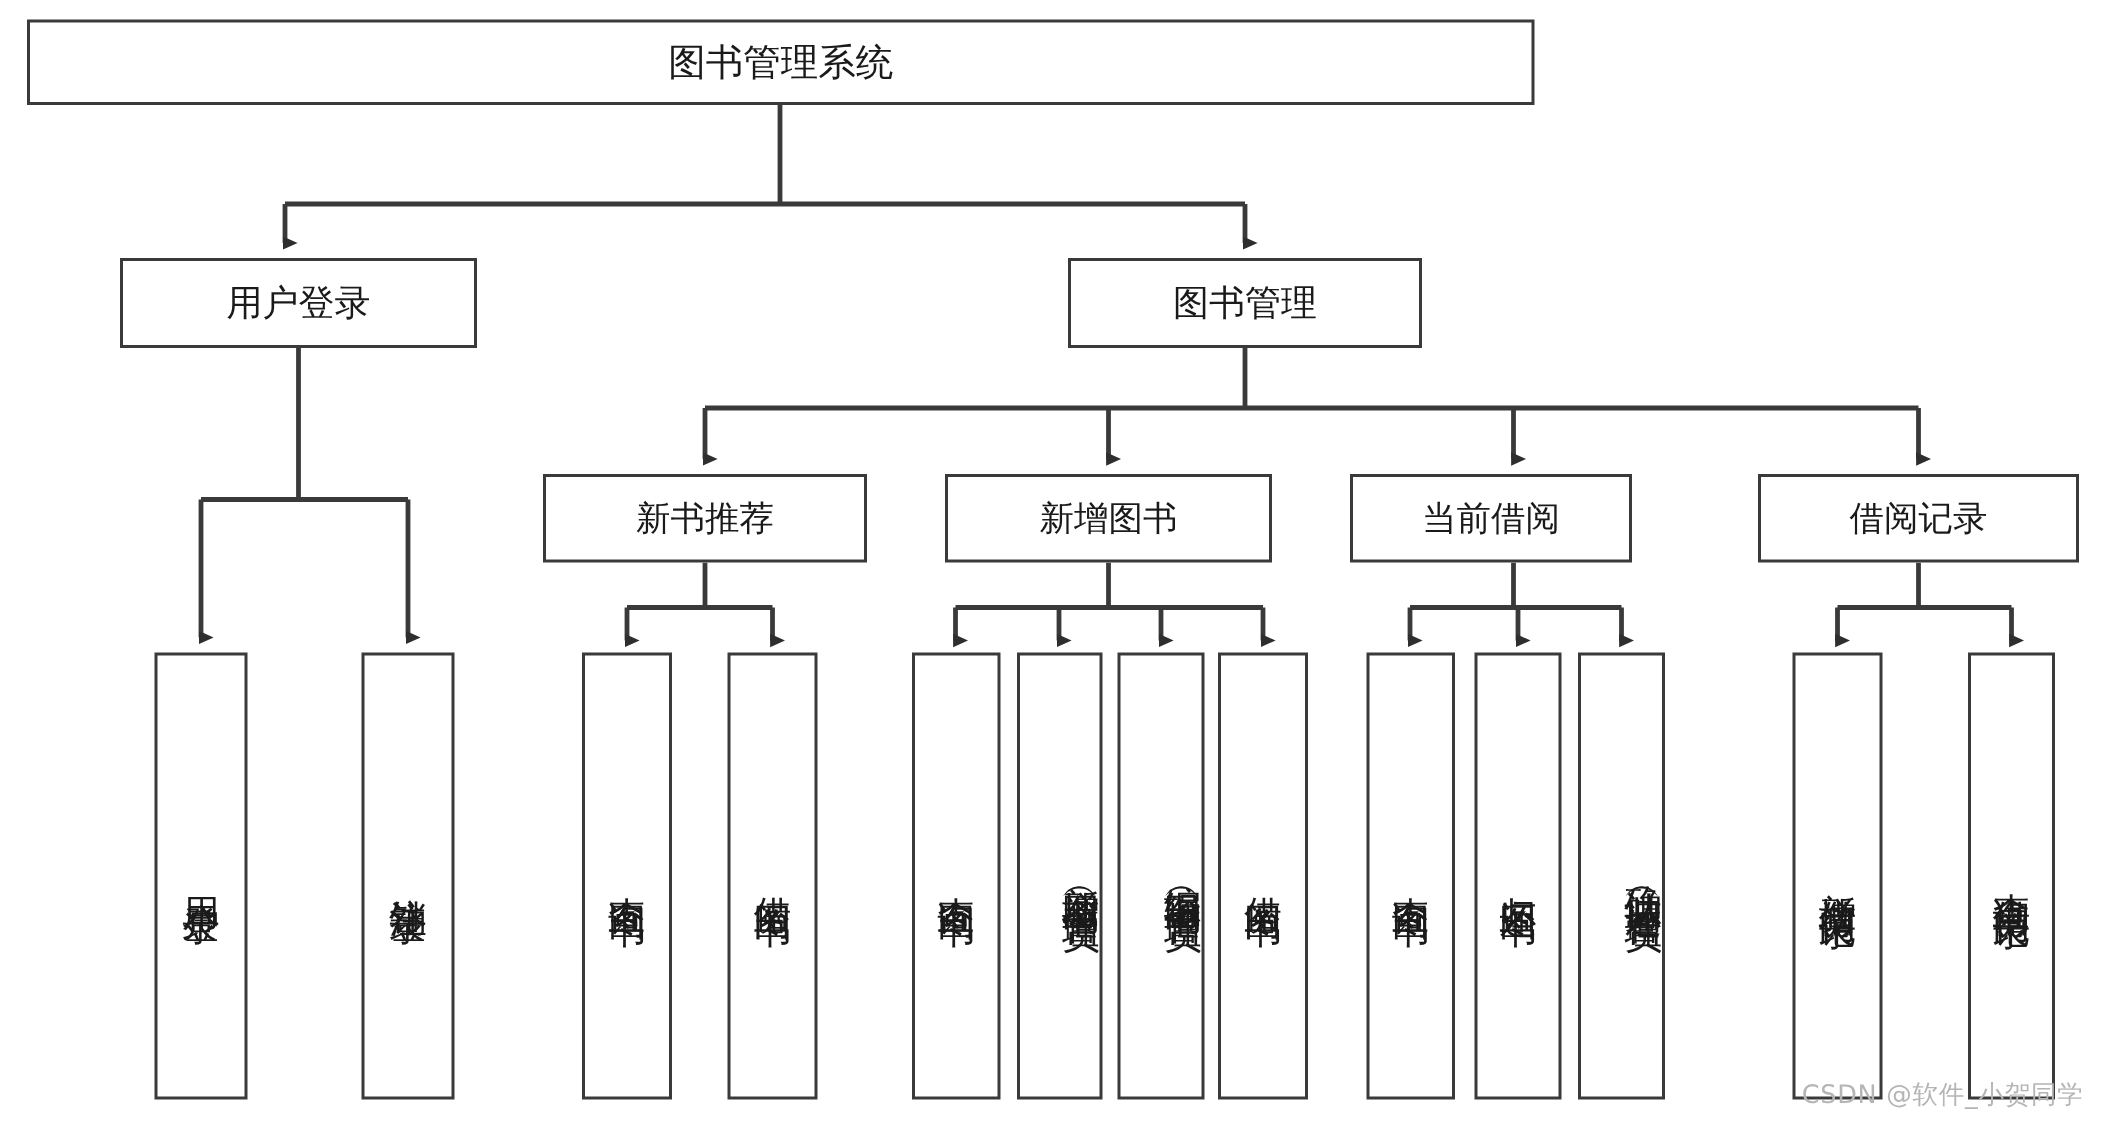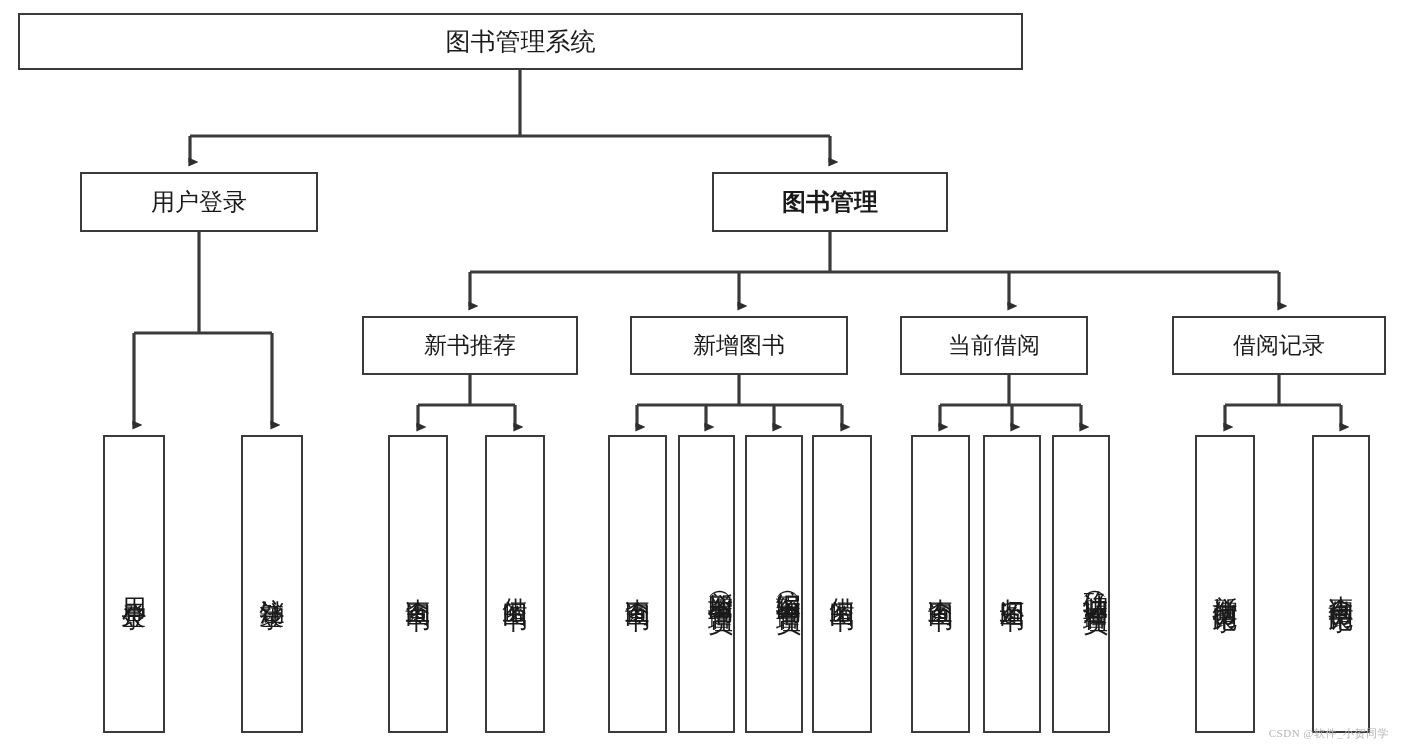--- a/index.html
+++ b/index.html
@@ -61,25 +61,24 @@
   }
   .leaf-text {
     writing-mode: vertical-rl;
     text-orientation: upright;
     white-space: nowrap;
   }
   .watermark {
     position: absolute;
     right: 16px;
     bottom: 6px;
-    font-size: 11px;
+    font-size: 17px;
     color: #b5b5b5;
     white-space: nowrap;
     letter-spacing: 0.5px;
-    font-family: Liberation Serif, serif;
   }
 </style>
 </head>
 <body>
 
 <div id="diagram-root">
 
   <svg class="connectors" viewBox="0 0 1405 747" xmlns="http://www.w3.org/2000/svg">
     <defs>
       <marker id="arrow" markerWidth="10" markerHeight="10" refX="4.5" refY="8.4" orient="auto-start-reverse" markerUnits="userSpaceOnUse">
@@ -127,21 +126,21 @@
       <path d="M 1225,405 L 1341,405"></path>
       <path d="M 1225,405 L 1225,427" marker-end="url(#arrow)"></path>
       <path d="M 1341,405 L 1341,427" marker-end="url(#arrow)"></path>
     </g>
   </svg>
 
   <div class="node root" style="left:18px; top:13px; width:1005px; height:57px;">图书管理系统</div>
 
   <div class="node level2" style="left:80px; top:172px; width:238px; height:60px;">用户登录</div>
 
-  <div class="node level2" style="left:712px; top:172px; width:236px; height:60px;font-weight:bold;">图书管理</div>
+  <div class="node level2" style="left:712px; top:172px; width:236px; height:60px;">图书管理</div>
 
   <div class="node level3" style="left:362px; top:316px; width:216px; height:59px;text-align:right;">新书推荐</div>
 
   <div class="node level3" style="left:630px; top:316px; width:218px; height:59px;">新增图书</div>
 
   <div class="node level3" style="left:900px; top:316px; width:188px; height:59px;">当前借阅</div>
 
   <div class="node level3" style="left:1172px; top:316px; width:214px; height:59px;">借阅记录</div>
 
   <div class="node leaf" style="left:103px; top:435px; width:62px; height:298px;">

